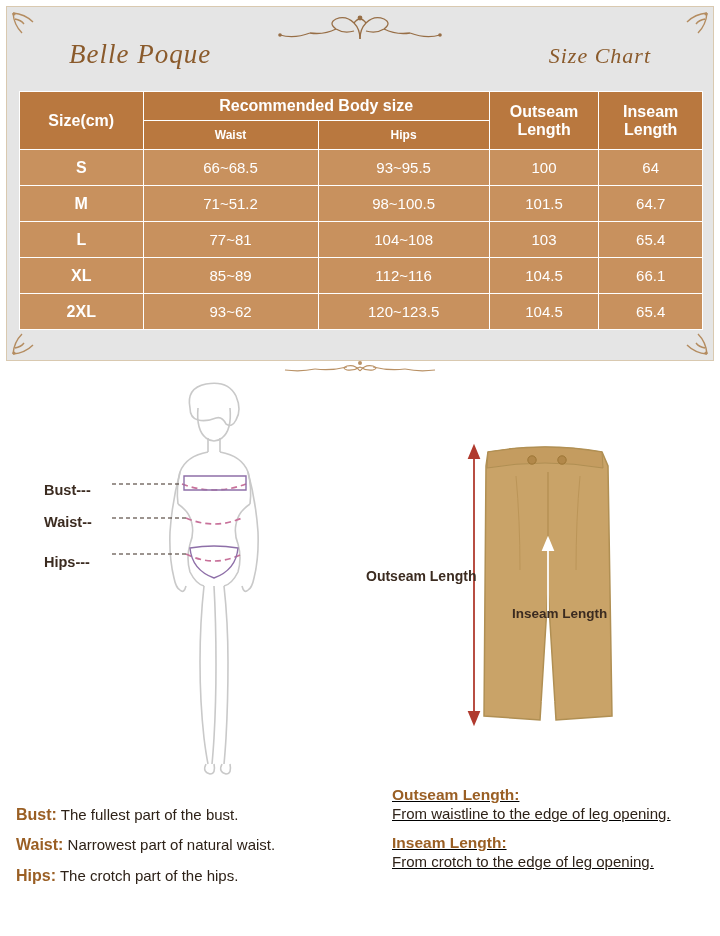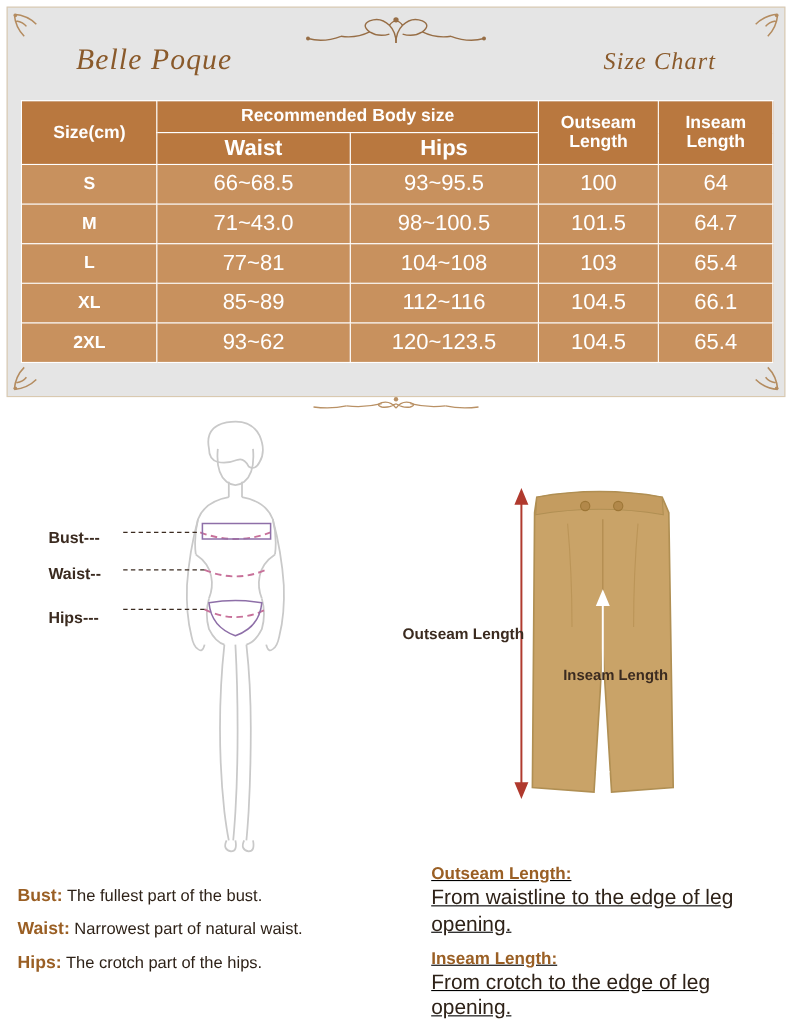--- a/index.html
+++ b/index.html
@@ -75,28 +75,28 @@
   }
   .th-main {
     background: #b9783f;
     font-weight: bold;
     font-size: 16px;
     height: 29px;
   }
   .th-sub {
     background: #b9783f;
     font-weight: bold;
-    font-size: 20px;
+    font-size: 12px;
     height: 29px;
   }
   .th-tall { height: 58px; }
   td.cell {
     background: #c8915e;
     height: 36px;
-    font-size: 20px;
+    font-size: 15px;
   }
   td.cell.sizecol {
     font-weight: bold;
     font-size: 16px;
   }
   .ornament-mid {
     position: absolute;
     left: 50%; top: 358px;
     transform: translateX(-50%);
     width: 230px; height: 16px;
@@ -160,21 +160,21 @@
   }
   .note-block { margin-bottom: 10px; }
   .note-head {
     color: #9a5f24;
     font-weight: bold;
     font-size: 15.5px;
     margin-bottom: 1px;
   }
   .note-body {
     color: #2e2218;
-    font-size: 19px;
+    font-size: 15px;
     line-height: 1.25;
   }
 </style>
 </head>
 <body>
 
 <div class="panel">
 
   <svg class="corner tl" viewBox="0 0 26 26">
     <path d="M2 2 Q14 3 22 11 M2 2 Q3 14 11 22 M4 8 Q10 9 13 13" stroke="#a8763f" stroke-width="1.4" fill="none"></path>
@@ -228,21 +228,21 @@
 
       <tr>
         <td class="cell sizecol">S</td>
         <td class="cell">66~68.5</td>
         <td class="cell">93~95.5</td>
         <td class="cell">100</td>
         <td class="cell">64</td>
       </tr>
       <tr>
         <td class="cell sizecol">M</td>
-        <td class="cell">71~43.0</td>
+        <td class="cell">71~51.2</td>
         <td class="cell">98~100.5</td>
         <td class="cell">101.5</td>
         <td class="cell">64.7</td>
       </tr>
       <tr>
         <td class="cell sizecol">L</td>
         <td class="cell">77~81</td>
         <td class="cell">104~108</td>
         <td class="cell">103</td>
         <td class="cell">65.4</td>

